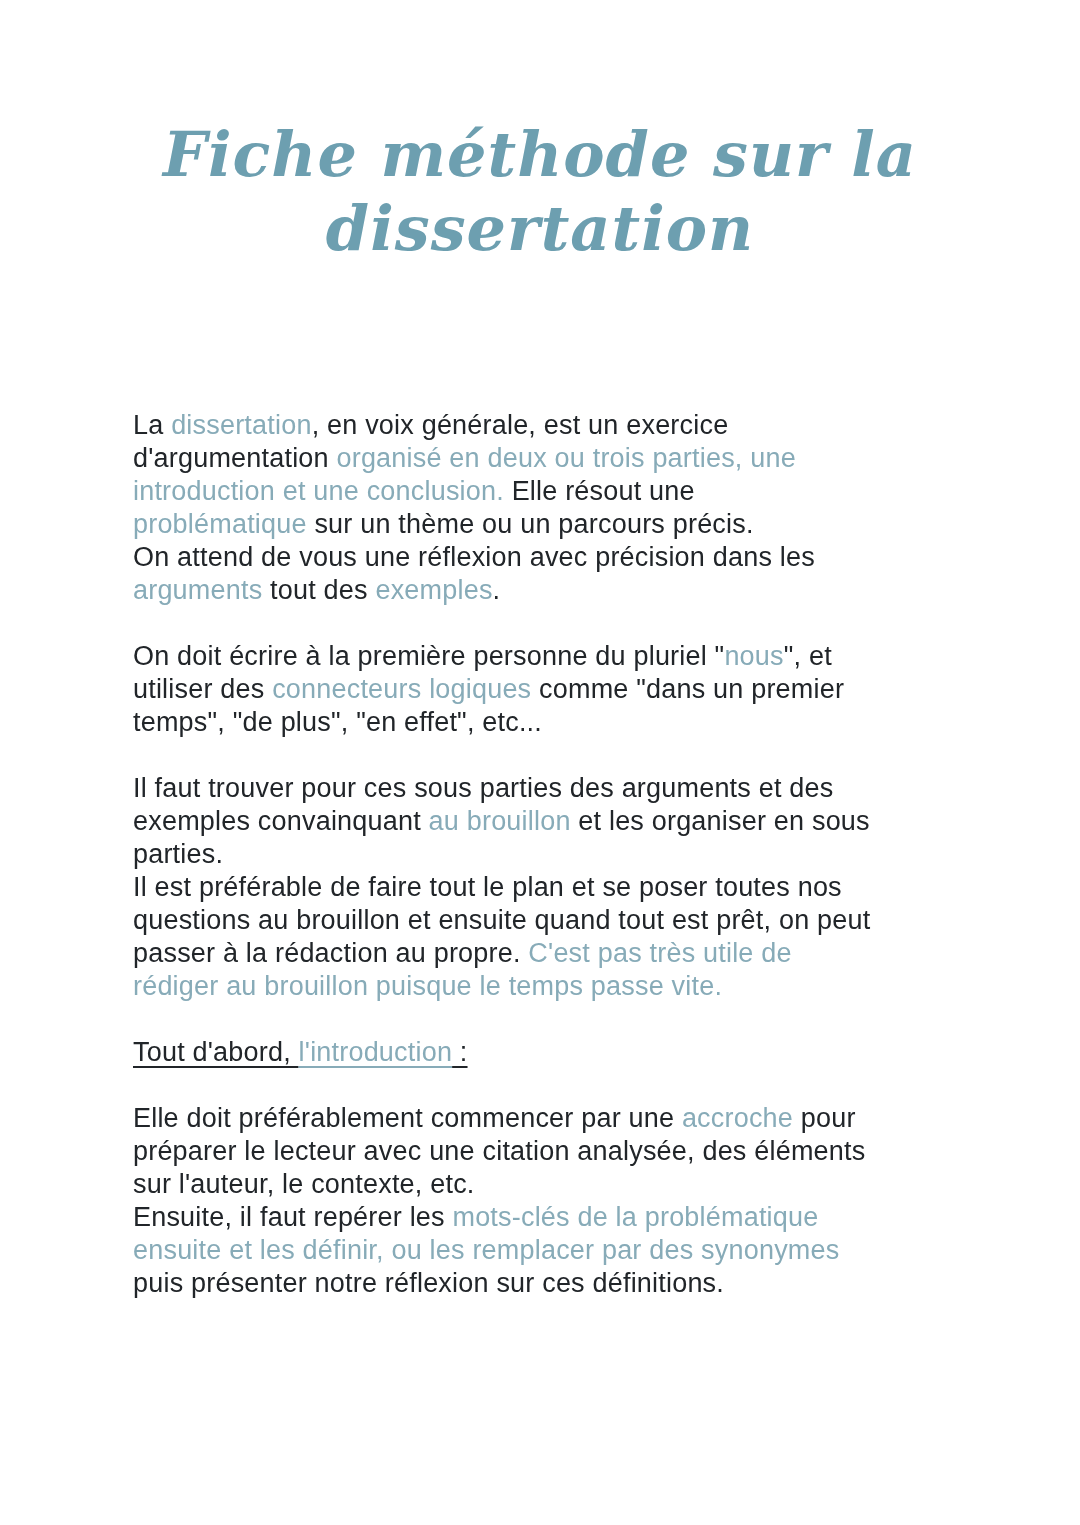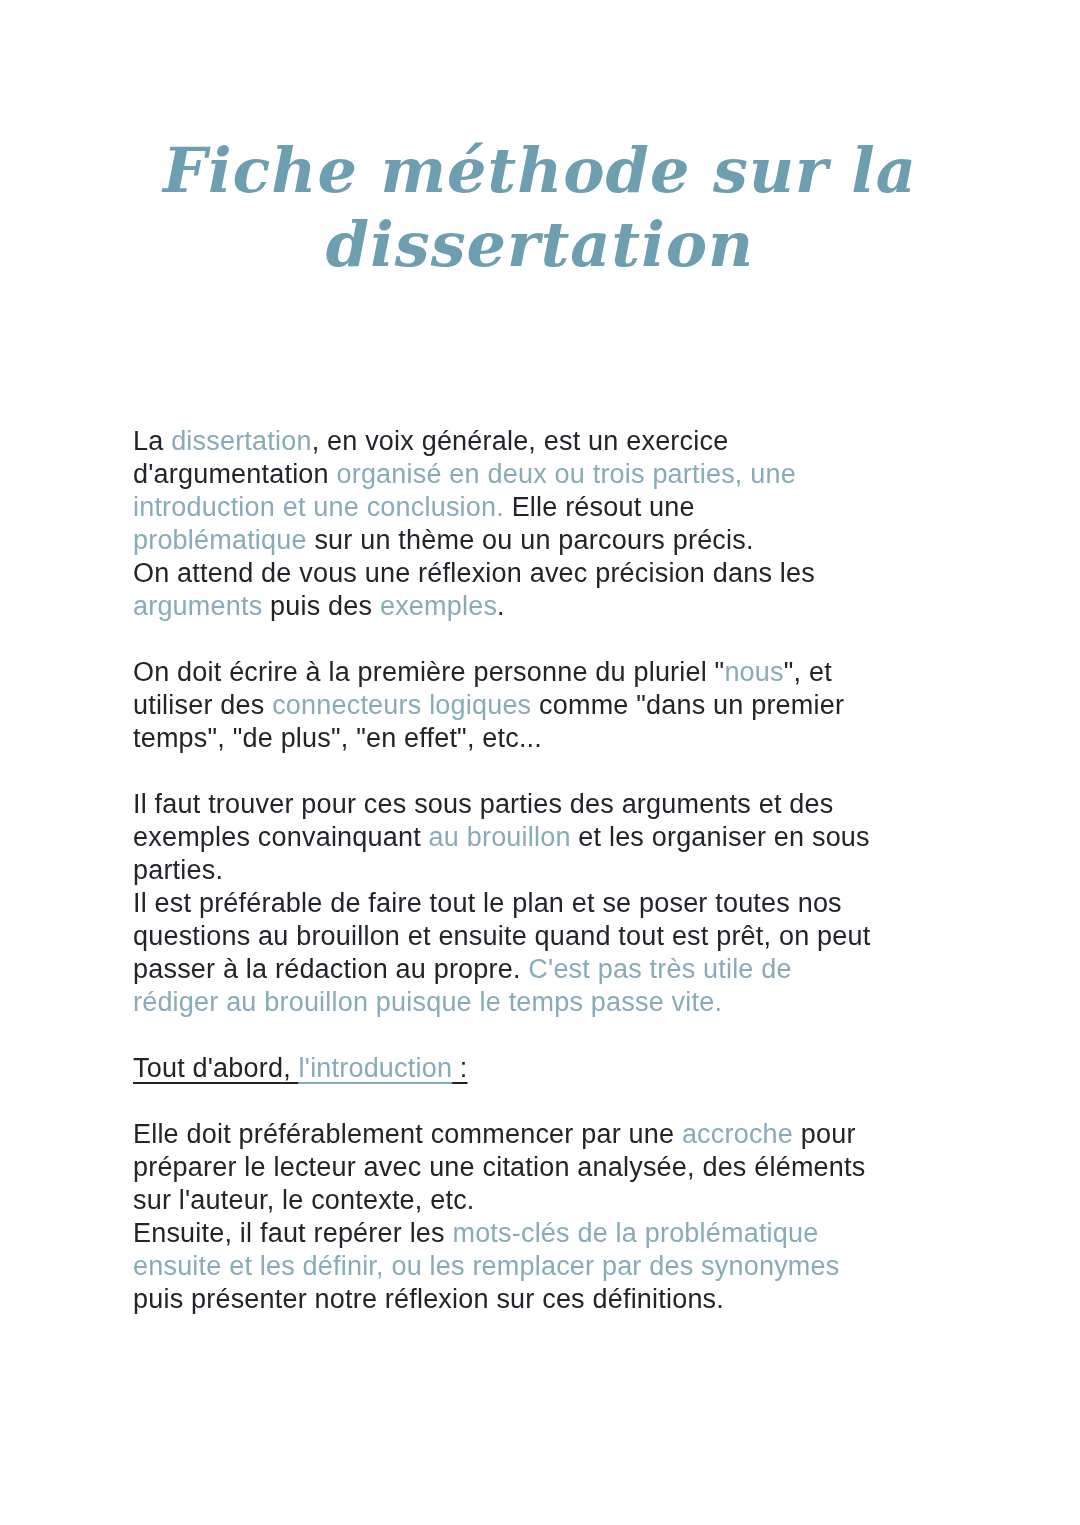--- a/index.html
+++ b/index.html
@@ -1,21 +1,21 @@
 <!DOCTYPE html>
 <html><head>
 <meta charset="utf-8">
 <style>
   * { margin: 0; padding: 0; box-sizing: border-box; }
   html, body { background: #ffffff; }
   .page {
     position: relative;
     width: 1080px;
     height: 1488px;
-    margin: 16px auto;
+    margin: 0 auto;
     background: var(--page-bg, #ffffff);
     overflow: hidden;
     font-family: "Liberation Sans", "DejaVu Sans", sans-serif;
   }
   .doc-title {
     margin-top: 118px;
     text-align: center;
     font-family: "DejaVu Serif", serif;
     font-style: italic;
     font-weight: bold;
@@ -46,21 +46,21 @@
 <body>
 
 <div class="page" style="--title-color: #6d9fb0; --accent-color: #87abb8; --text-color: #212529; --page-bg: #ffffff;">
   <h1 class="doc-title">Fiche méthode sur la dissertation</h1>
   <div class="doc-body">
       <p class="para"><span class="run">La </span><span class="run accent">dissertation</span><span class="run">, en voix générale, est un exercice
 d'argumentation </span><span class="run accent">organisé en deux ou trois parties, une
 introduction et une conclusion.</span><span class="run"> Elle résout une
 </span><span class="run accent">problématique</span><span class="run"> sur un thème ou un parcours précis.
 On attend de vous une réflexion avec précision dans les
-</span><span class="run accent">arguments</span><span class="run"> puis des </span><span class="run accent">exemples</span><span class="run">.</span></p>
+</span><span class="run accent">arguments</span><span class="run"> tout des </span><span class="run accent">exemples</span><span class="run">.</span></p>
       <p class="para"><span class="run">On doit écrire à la première personne du pluriel "</span><span class="run accent">nous</span><span class="run">", et
 utiliser des </span><span class="run accent">connecteurs logiques</span><span class="run"> comme "dans un premier
 temps", "de plus", "en effet", etc...</span></p>
       <p class="para"><span class="run">Il faut trouver pour ces sous parties des arguments et des
 exemples convainquant </span><span class="run accent">au brouillon</span><span class="run"> et les organiser en sous
 parties.
 Il est préférable de faire tout le plan et se poser toutes nos
 questions au brouillon et ensuite quand tout est prêt, on peut
 passer à la rédaction au propre. </span><span class="run accent">C'est pas très utile de
 rédiger au brouillon puisque le temps passe vite.</span></p>

